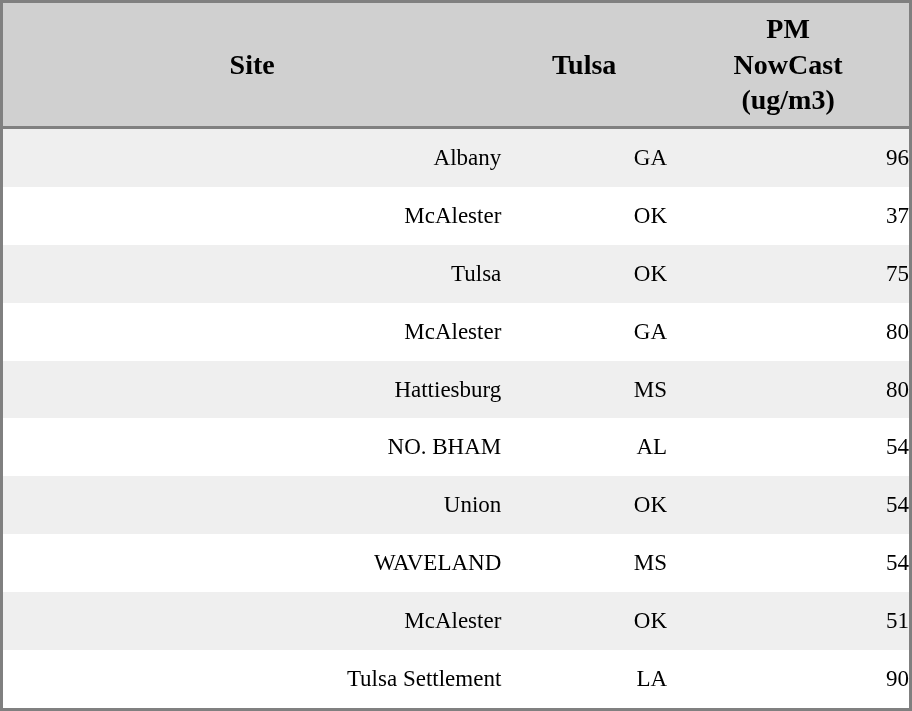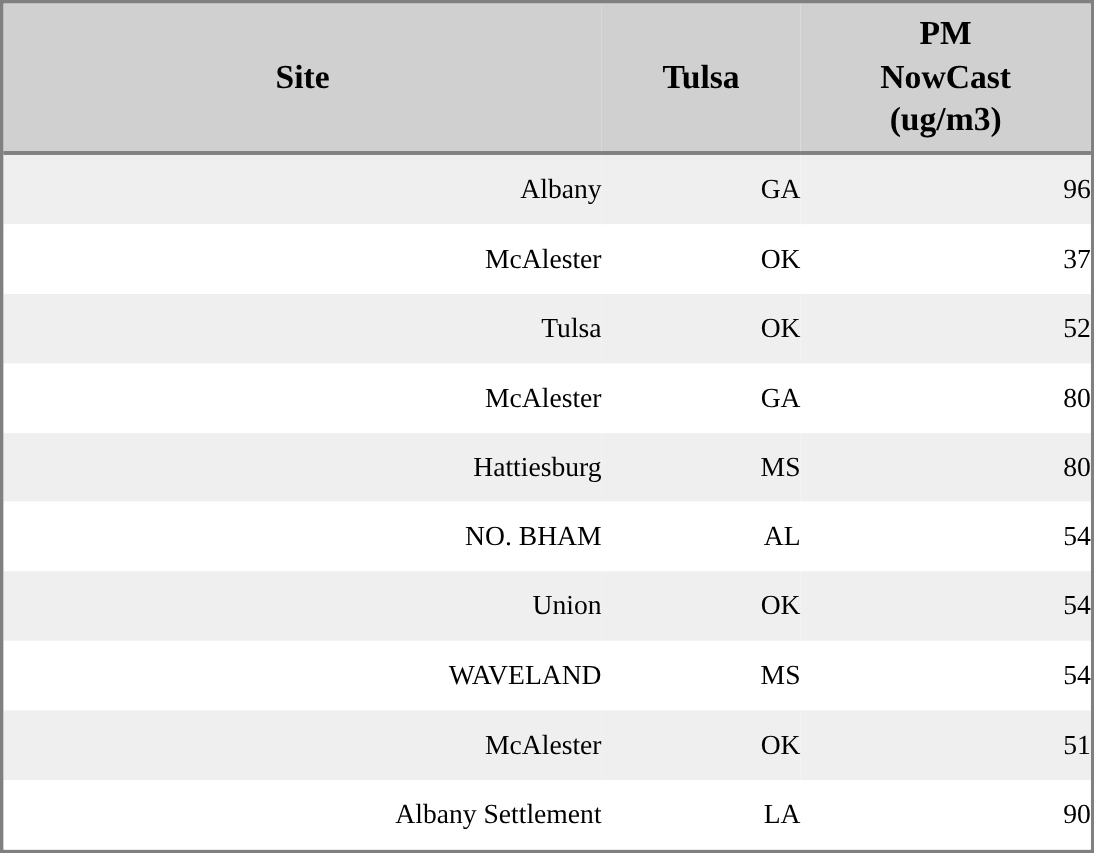--- a/index.html
+++ b/index.html
@@ -76,21 +76,21 @@
 
   <tr>
     <td>McAlester</td>
     <td>OK</td>
     <td>37</td>
   </tr>
 
   <tr>
     <td>Tulsa</td>
     <td>OK</td>
-    <td>52</td>
+    <td>75</td>
   </tr>
 
   <tr>
     <td>McAlester</td>
     <td>GA</td>
     <td>80</td>
   </tr>
 
   <tr>
     <td>Hattiesburg</td>
@@ -116,19 +116,19 @@
     <td>54</td>
   </tr>
 
   <tr>
     <td>McAlester</td>
     <td>OK</td>
     <td>51</td>
   </tr>
 
   <tr>
-    <td>Albany Settlement</td>
+    <td>Tulsa Settlement</td>
     <td>LA</td>
     <td>90</td>
   </tr>
 </tbody>
   </table>
 </div>
 
 </body></html>

